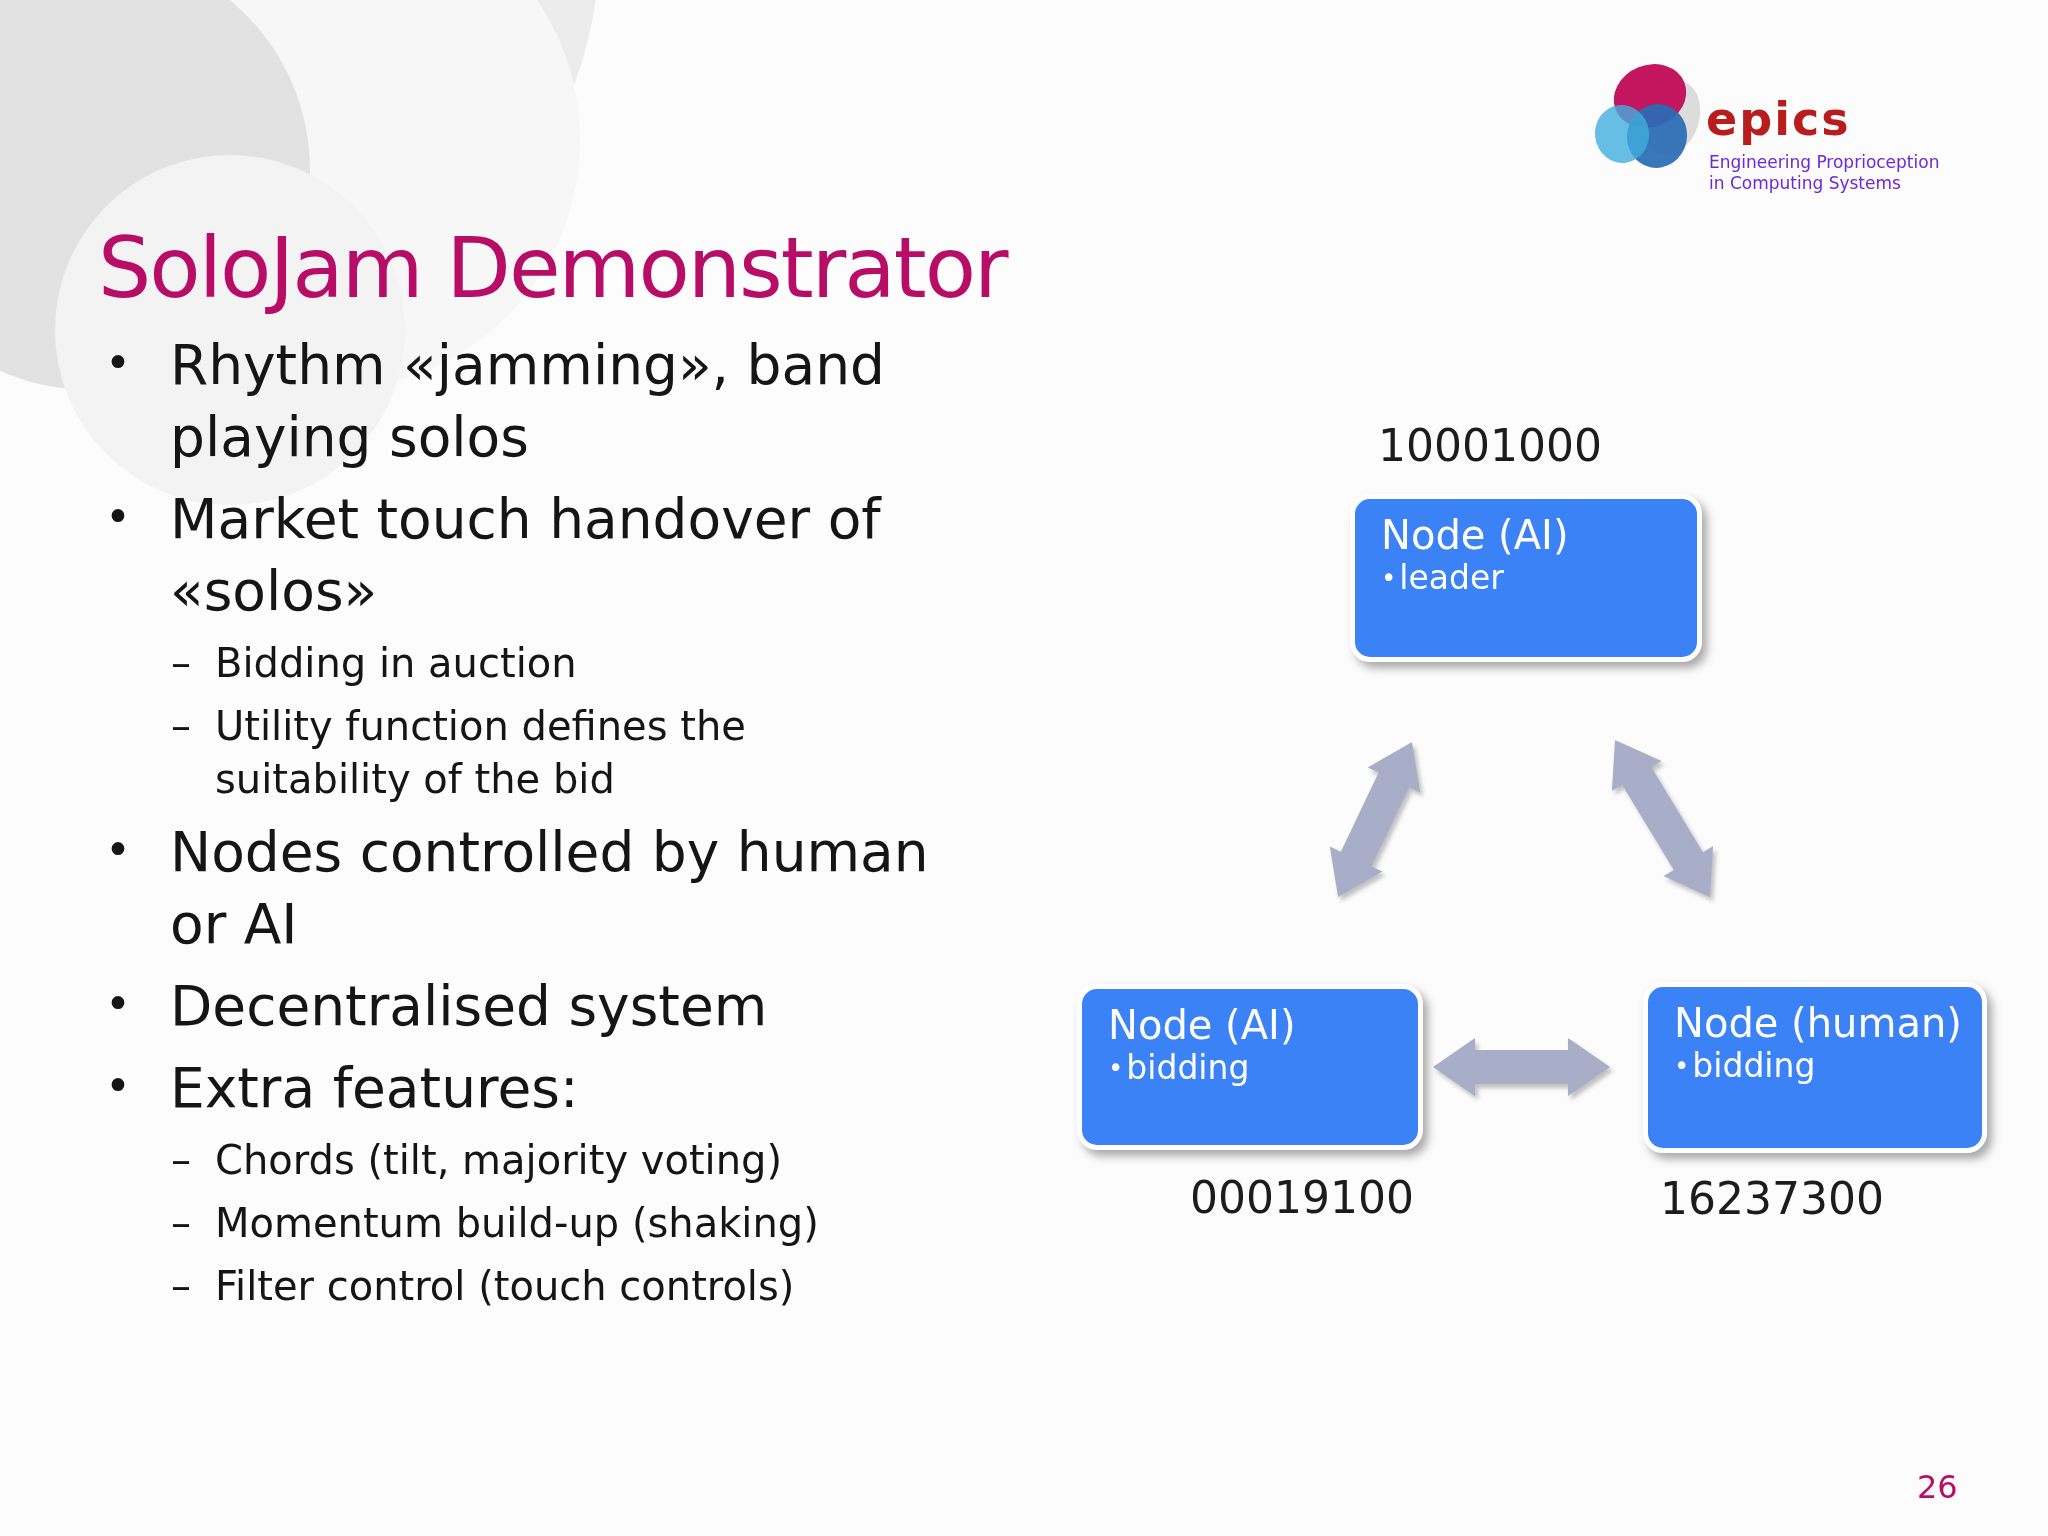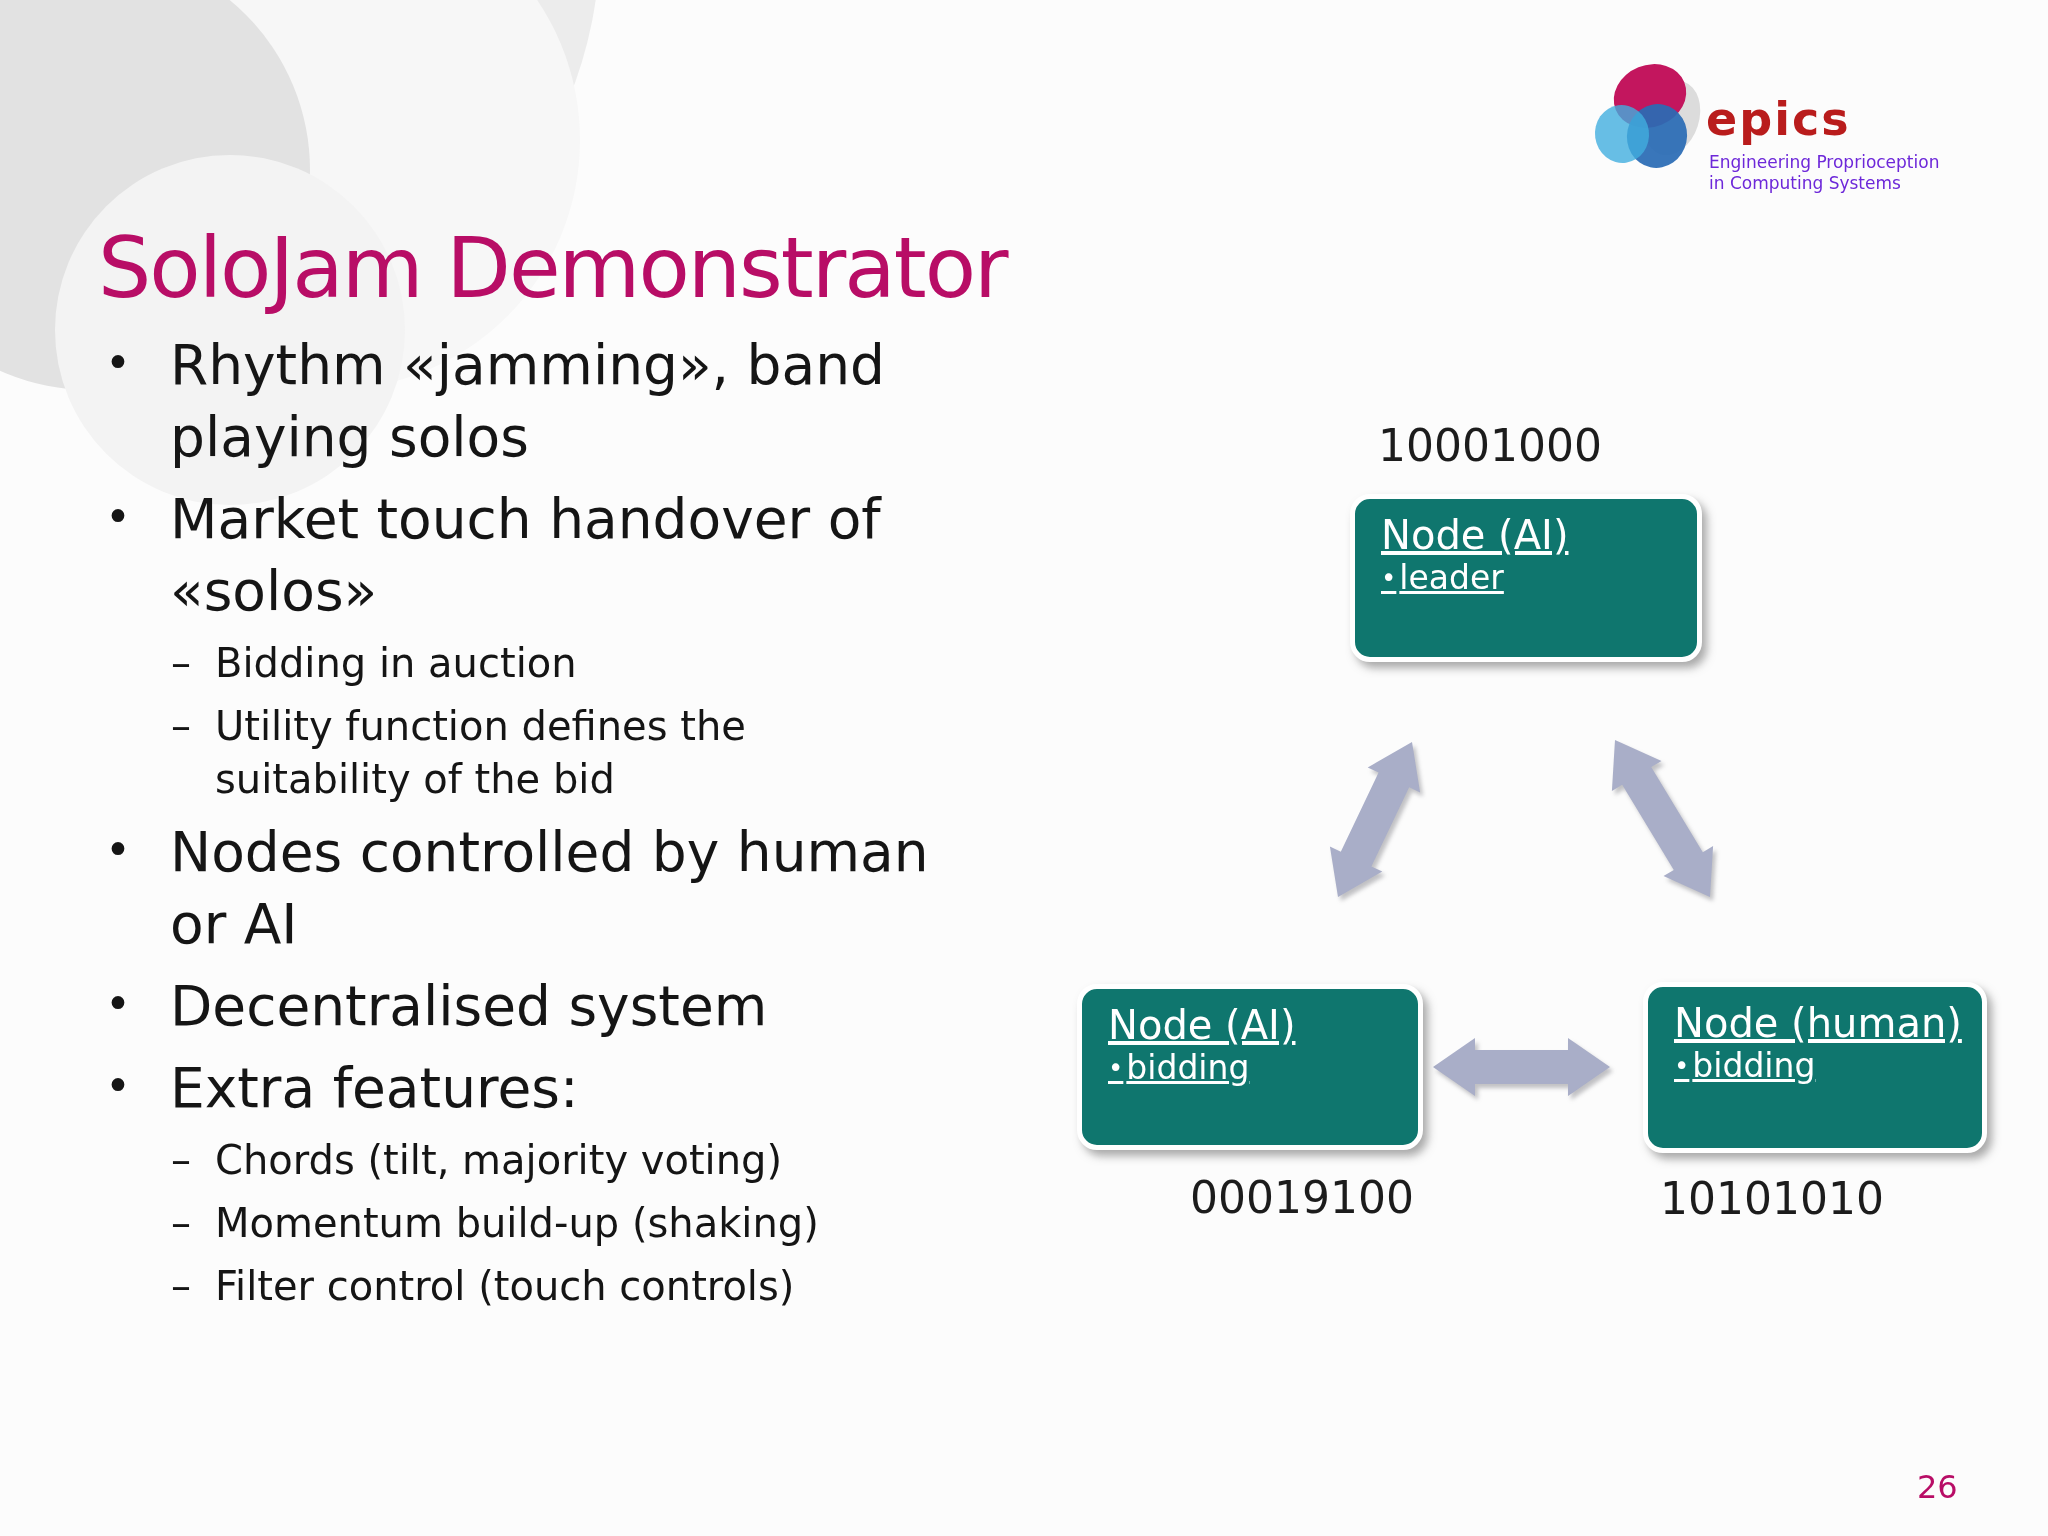--- a/index.html
+++ b/index.html
@@ -30,26 +30,25 @@
   .bi{display:flex;align-items:flex-start;}
   .b1{font-size:55px;line-height:72px;margin:0 0 10px 0;}
   .b2{font-size:40px;line-height:53px;margin:6px 0 10px 0;padding-left:76px;}
   .b1 > .marker{flex:0 0 75px;font-size:44px;line-height:68px;padding-left:10px;box-sizing:border-box;}
   .b2 > .marker{flex:0 0 44px;font-size:40px;line-height:53px;}
   .btext{flex:1 1 auto;}
 
   
   .node{
     position:absolute;box-sizing:border-box;
-    background:#0f766e;
+    background:#3b82f6;
     border:5px solid #ffffff;border-radius:20px;
     box-shadow:5px 6px 9px rgba(90,90,90,.5);
     color:#ffffff;
     padding:12px 0 0 26px;
-    text-decoration:underline;
   }
   #node-top{left:1350px;top:494px;width:352px;height:168px;}
   #node-bl{left:1077px;top:984px;width:346px;height:166px;}
   #node-br{left:1643px;top:982px;width:344px;height:171px;}
   .node-title{font-size:40px;line-height:48px;white-space:nowrap;}
   .node-status{font-size:33px;line-height:38px;white-space:nowrap;}
   .node-status .nmark{font-size:26px;margin-right:3px;vertical-align:2px;}
 
   
   .binary{
@@ -188,21 +187,21 @@
   <div class="node" id="node-bl">
     <div class="node-title">Node (AI)</div>
     <div class="node-status"><span class="nmark">•</span><span>bidding</span></div>
   </div>
   <div class="binary" id="bin-bl">00019100</div>
 
   <div class="node" id="node-br">
     <div class="node-title">Node (human)</div>
     <div class="node-status"><span class="nmark">•</span><span>bidding</span></div>
   </div>
-  <div class="binary" id="bin-br">10101010</div>
+  <div class="binary" id="bin-br">16237300</div>
 
   <div class="logo">
     <svg class="logo-blobs" viewBox="0 0 115 125">
       <ellipse cx="84" cy="66" rx="27" ry="38" transform="rotate(18 84 66)" fill="#dcdcdc"></ellipse>
       <ellipse cx="62" cy="44" rx="37" ry="31" transform="rotate(-22 62 44)" fill="#c3165e"></ellipse>
       <ellipse cx="69" cy="84" rx="30" ry="32" transform="rotate(12 69 84)" fill="#2a6cb5" opacity="0.93"></ellipse>
       <ellipse cx="34" cy="82" rx="27" ry="29" transform="rotate(-8 34 82)" fill="#41aede" opacity="0.8"></ellipse>
     </svg>
     <div class="logo-word">epics</div>
     <div class="logo-tag">

